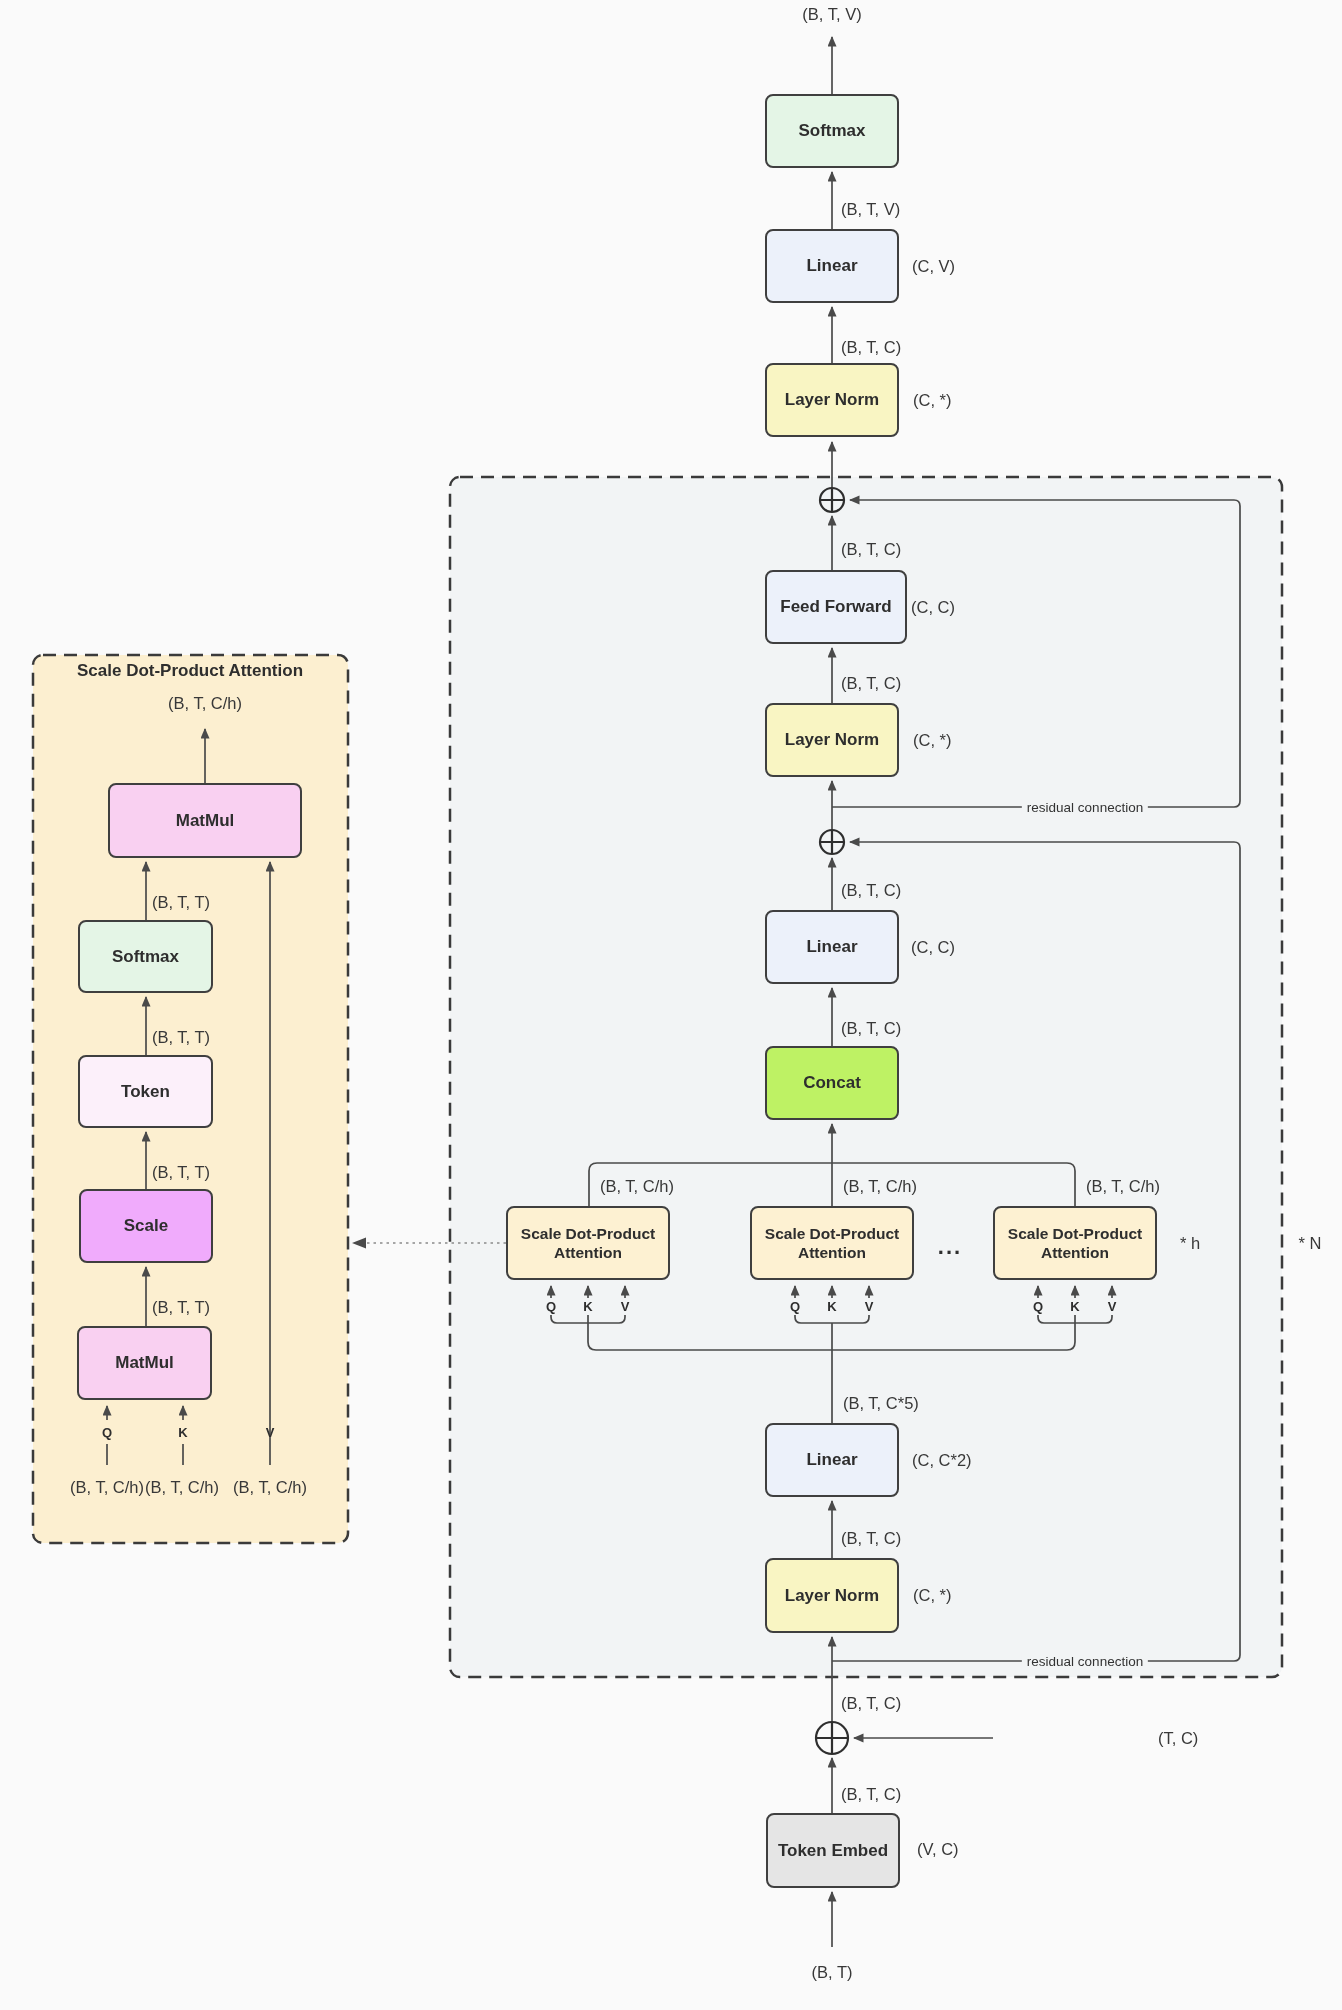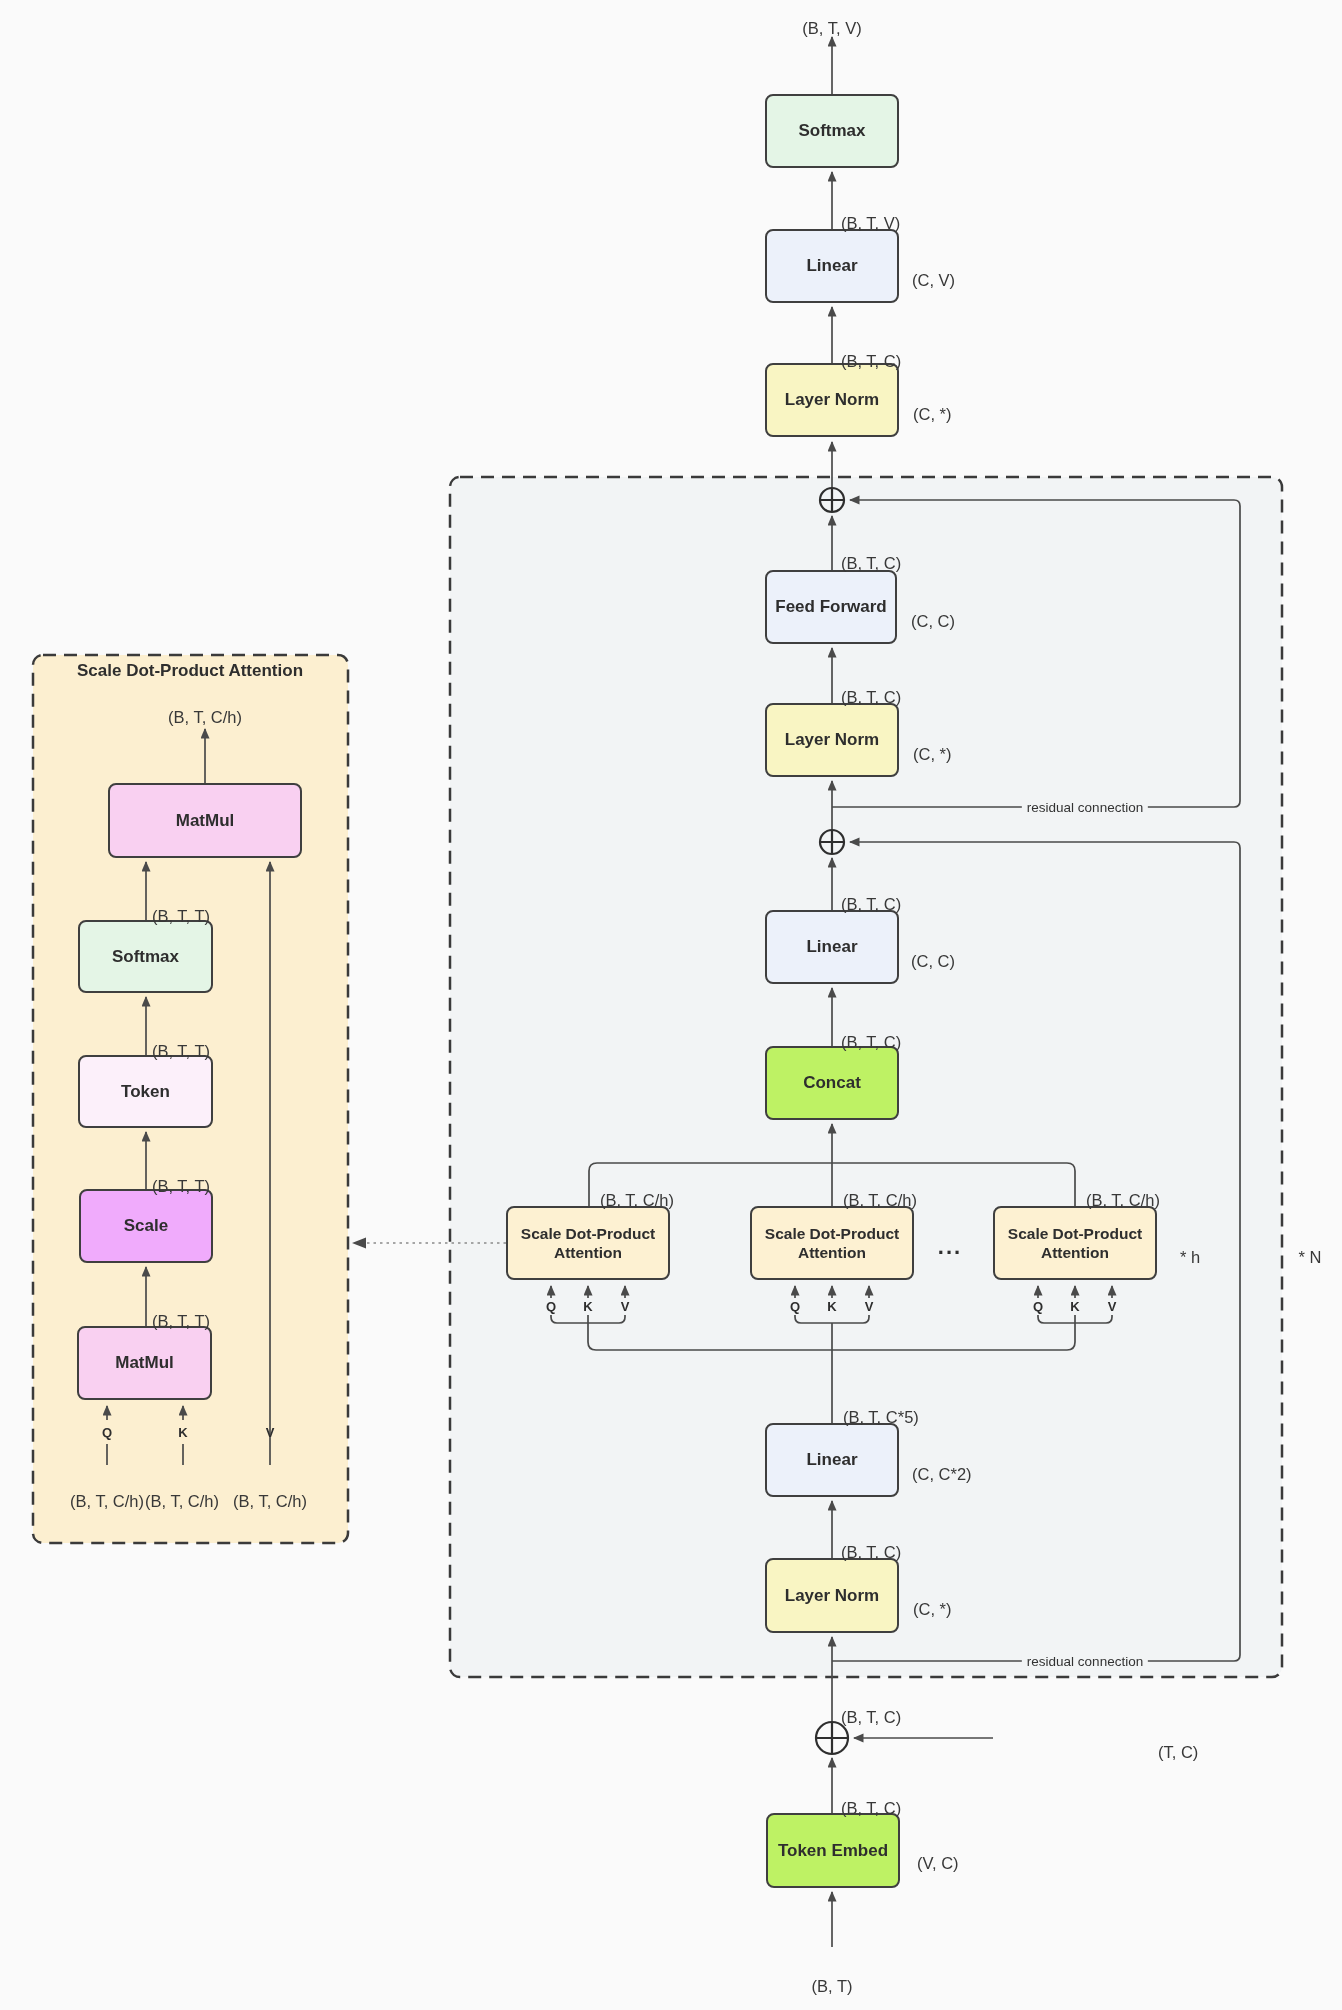--- a/index.html
+++ b/index.html
@@ -1,20 +1,20 @@
 <!DOCTYPE html>
 <html><head>
 <meta charset="utf-8">
 <style>
   html,body{margin:0;padding:0;}
   #page{position:relative;width:1342px;height:2010px;background:#fafafa;font-family:"Liberation Sans",sans-serif;overflow:hidden;}
   #wires{position:absolute;left:0;top:0;width:1342px;height:2010px;}
   .box{position:absolute;box-sizing:border-box;border:2px solid #3f3f3f;border-radius:8px;display:flex;align-items:center;justify-content:center;text-align:center;font-weight:bold;font-size:17px;color:#2e2e2e;line-height:1.25;}
   .box.sm{font-size:15.5px;}
-  .lbl{position:absolute;font-size:16.5px;color:#383838;white-space:nowrap;transform:translateY(-50%);margin-top:14px;}
+  .lbl{position:absolute;font-size:16.5px;color:#383838;white-space:nowrap;transform:translateY(-50%);}
   .lbl.ctr{transform:translate(-50%,-50%);}
   .qkv{position:absolute;font-size:13px;font-weight:bold;color:#2e2e2e;transform:translate(-50%,-50%);}
   .resid{position:absolute;font-size:13.5px;font-weight:400;color:#333;transform:translate(-50%,-50%);background:#f2f4f5;padding:0 5px;white-space:nowrap;}
   .dots{position:absolute;font-size:22px;font-weight:bold;color:#2e2e2e;transform:translate(-50%,-50%);letter-spacing:2px;}
   .title{position:absolute;font-size:17px;font-weight:bold;color:#2e2e2e;transform:translate(-50%,-50%);white-space:nowrap;}
 </style>
 </head>
 <body>
 
 <div id="page">
@@ -104,21 +104,21 @@
 
 <div class="box" style="left:765px;top:94px;width:134px;height:74px;background:#e4f5e6">
       <span>Softmax</span>
     </div>
 <div class="box" style="left:765px;top:229px;width:134px;height:74px;background:#ecf1fa">
       <span>Linear</span>
     </div>
 <div class="box" style="left:765px;top:363px;width:134px;height:74px;background:#f9f5c3">
       <span>Layer Norm</span>
     </div>
-<div class="box" style="left:765px;top:570px;width:132px;height:74px;background:#ecf1fa">
+<div class="box" style="left:765px;top:570px;width:142px;height:74px;background:#ecf1fa">
       <span>Feed Forward</span>
     </div>
 <div class="box" style="left:765px;top:703px;width:134px;height:74px;background:#f9f5c3">
       <span>Layer Norm</span>
     </div>
 <div class="box" style="left:765px;top:910px;width:134px;height:74px;background:#ecf1fa">
       <span>Linear</span>
     </div>
 <div class="box" style="left:765px;top:1046px;width:134px;height:74px;background:#bef264">
       <span>Concat</span>
@@ -134,21 +134,21 @@
       <span>Scale Dot-Product Attention</span>
     </div>
 
 <div class="box" style="left:765px;top:1423px;width:134px;height:74px;background:#ecf1fa">
       <span>Linear</span>
     </div>
 <div class="box" style="left:765px;top:1558px;width:134px;height:75px;background:#f9f5c3">
       <span>Layer Norm</span>
     </div>
 
-<div class="box" style="left:766px;top:1813px;width:134px;height:75px;background:#bef264">
+<div class="box" style="left:766px;top:1813px;width:134px;height:75px;background:#e5e5e5">
       <span>Token Embed</span>
     </div>
 
 <div class="box" style="left:108px;top:783px;width:194px;height:75px;background:#f9d0f1">
       <span>MatMul</span>
     </div>
 <div class="box" style="left:78px;top:920px;width:135px;height:73px;background:#e4f5e6">
       <span>Softmax</span>
     </div>
 <div class="box" style="left:78px;top:1055px;width:135px;height:73px;background:#fcf0fa">

